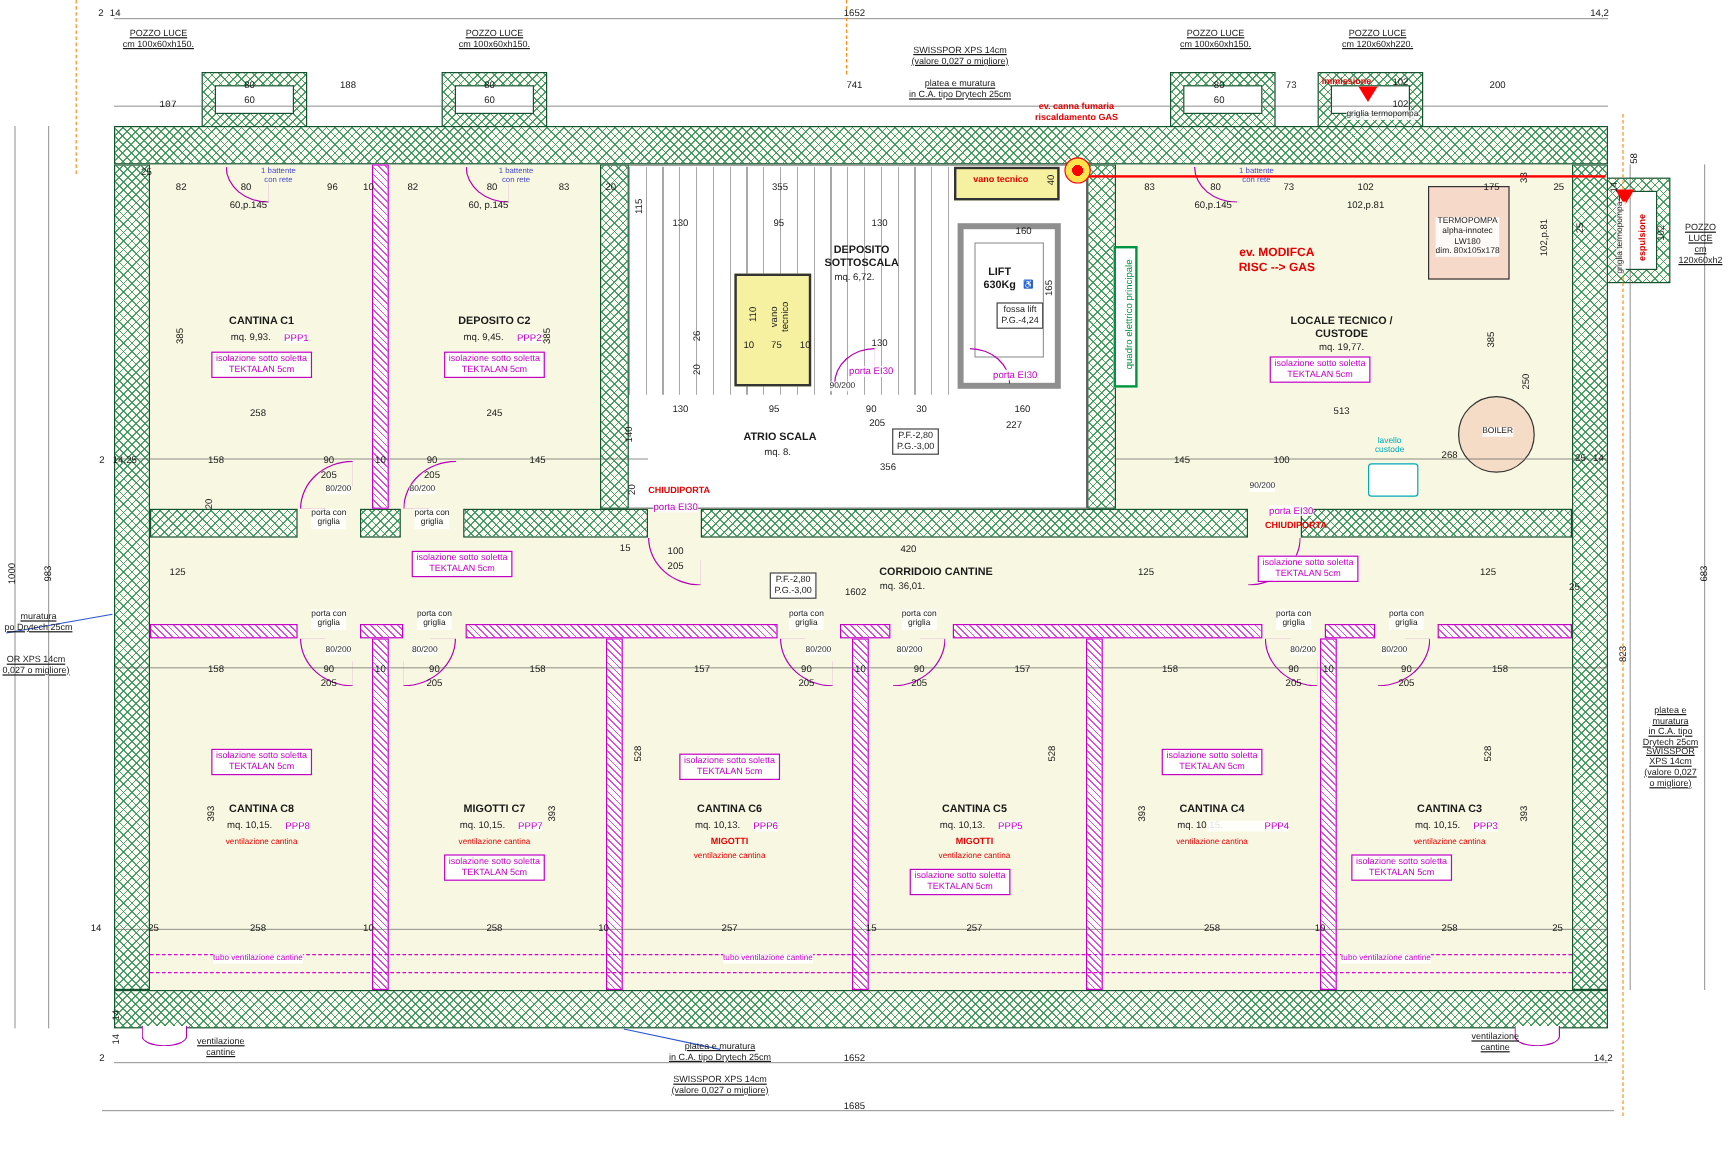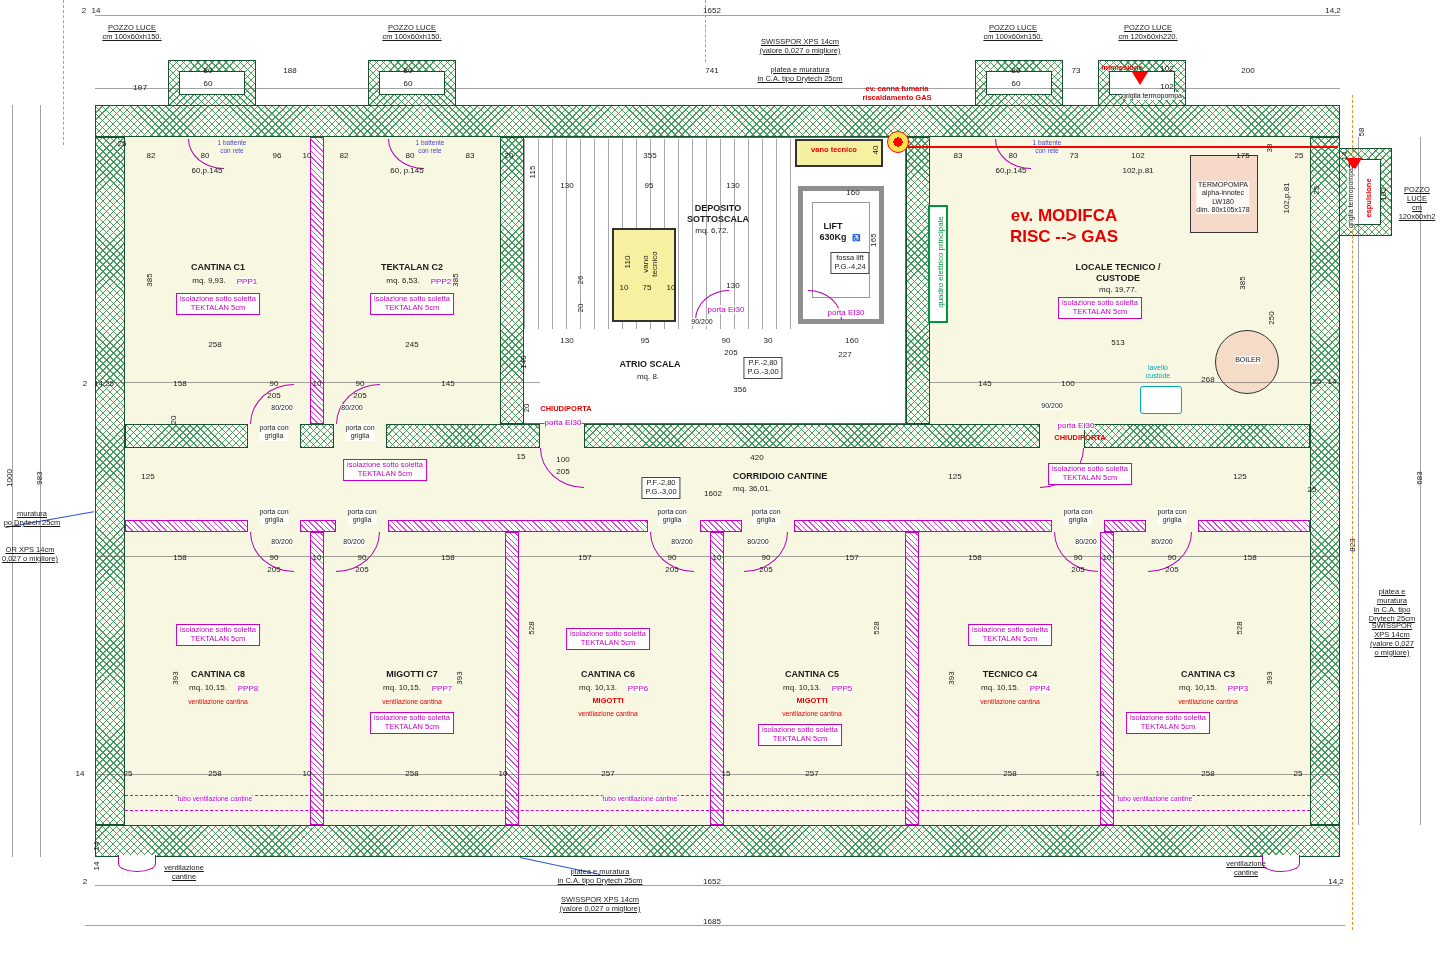--- a/index.html
+++ b/index.html
@@ -37,21 +37,21 @@
   .blue{position:absolute;height:1px;background:#2b55d4;transform-origin:0 0;z-index:24;}
   
   .lbl{position:absolute;transform:translateX(-50%);font-size:8px;color:#1a1a1a;
        white-space:pre-line;text-align:center;line-height:1.18;z-index:30;}
   .lbl.rot{transform:translate(-50%,-50%) rotate(-90deg);}
   .rt{font-weight:700;font-size:9px;}
   .rs{font-size:8px;}
   .m{color:#c400c4;background:rgba(255,255,255,.85);}
   .mb{color:#c400c4;border:1px solid #c400c4;background:rgba(255,255,255,.93);padding:1px 3px;font-size:7.5px;z-index:31;}
   .r{color:#e60000;font-weight:700;font-size:7.5px;}
-  .rb{color:#e60000;font-weight:700;font-size:17px;line-height:1.25;}
+  .rb{color:#e60000;font-weight:700;font-size:10px;line-height:1.25;}
   .rsm{color:#e60000;font-size:6.8px;}
   .msm{color:#c400c4;font-size:6.8px;background:rgba(255,255,255,.85);}
   .b{color:#4747cf;font-size:6.5px;}
   .g{color:#009440;font-size:8px;}
   .cy{color:#00a8b8;font-size:7px;}
   .k{font-size:7px;background:rgba(255,255,255,.85);}
   .kb{font-size:7.5px;border:1px solid #444;background:rgba(255,255,255,.93);padding:1px 3px;z-index:31;}
   .note{font-size:7.5px;text-decoration:underline;}
 </style>
 </head>
@@ -218,22 +218,22 @@
       <div class="lbl d rot" style="left: 1384px; top: 194px;">102</div>
       <div class="lbl note" style="left: 1417px; top: 186px;">POZZO LUCE
 cm 120x60xh2</div>
       <div class="lbl d rot" style="left: 150px; top: 280px;">385</div>
       <div class="lbl rt" style="left: 218px; top: 262px;">CANTINA C1</div>
       <div class="lbl rs" style="left: 209px; top: 276px;">mq. 9,93.</div>
       <div class="lbl m" style="left: 247px; top: 277px;">PPP1</div>
       <div class="lbl mb" style="left: 218px; top: 293px;">isolazione sotto soletta
 TEKTALAN 5cm</div>
       <div class="lbl d" style="left: 215px; top: 340px;">258</div>
-      <div class="lbl rt" style="left: 412px; top: 262px;">TEKTALAN C2</div>
-      <div class="lbl rs" style="left: 403px; top: 276px;">mq. 6,53.</div>
+      <div class="lbl rt" style="left: 412px; top: 262px;">DEPOSITO C2</div>
+      <div class="lbl rs" style="left: 403px; top: 276px;">mq. 9,45.</div>
       <div class="lbl m" style="left: 441px; top: 277px;">PPP2</div>
       <div class="lbl mb" style="left: 412px; top: 293px;">isolazione sotto soletta
 TEKTALAN 5cm</div>
       <div class="lbl d" style="left: 412px; top: 340px;">245</div>
       <div class="lbl d rot" style="left: 456px; top: 280px;">385</div>
       <div class="lbl rt" style="left: 718px; top: 203px;">DEPOSITO
 SOTTOSCALA</div>
       <div class="lbl rs" style="left: 712px; top: 226px;">mq. 6,72.</div>
       <div class="lbl rs rot" style="left: 650px; top: 264px;">vano
 tecnico</div>
@@ -409,23 +409,23 @@
       <div class="lbl rsm" style="left: 608px; top: 710px;">ventilazione cantina</div>
       <div class="lbl rt" style="left: 812px; top: 669px;">CANTINA C5</div>
       <div class="lbl rs" style="left: 802px; top: 683px;">mq. 10,13.</div>
       <div class="lbl m" style="left: 842px; top: 684px;">PPP5</div>
       <div class="lbl r" style="left: 812px; top: 697px;">MIGOTTI</div>
       <div class="lbl rsm" style="left: 812px; top: 710px;">ventilazione cantina</div>
       <div class="lbl mb" style="left: 800px; top: 724px;">isolazione sotto soletta
 TEKTALAN 5cm</div>
       <div class="lbl mb" style="left: 1010px; top: 624px;">isolazione sotto soletta
 TEKTALAN 5cm</div>
-      <div class="lbl rt" style="left: 1010px; top: 669px;">TECNICO C4</div>
+      <div class="lbl rt" style="left: 1010px; top: 669px;">CANTINA C4</div>
       <div class="lbl rs" style="left: 1000px; top: 683px;">mq. 10,15.</div>
-      <div class="lbl m" style="left: 1040px; top: 684px;">PPP4</div>
+      <div class="lbl m" style="left: 1040px; top: 684px; padding-left: 48px;">PPP4</div>
       <div class="lbl rsm" style="left: 1010px; top: 698px;">ventilazione cantina</div>
       <div class="lbl rt" style="left: 1208px; top: 669px;">CANTINA C3</div>
       <div class="lbl rs" style="left: 1198px; top: 683px;">mq. 10,15.</div>
       <div class="lbl m" style="left: 1238px; top: 684px;">PPP3</div>
       <div class="lbl rsm" style="left: 1208px; top: 698px;">ventilazione cantina</div>
       <div class="lbl mb" style="left: 1168px; top: 712px;">isolazione sotto soletta
 TEKTALAN 5cm</div>
       <div class="lbl d" style="left: 80px; top: 769px;">14</div>
       <div class="lbl d" style="left: 128px; top: 769px;">25</div>
       <div class="lbl d" style="left: 215px; top: 769px;">258</div>

